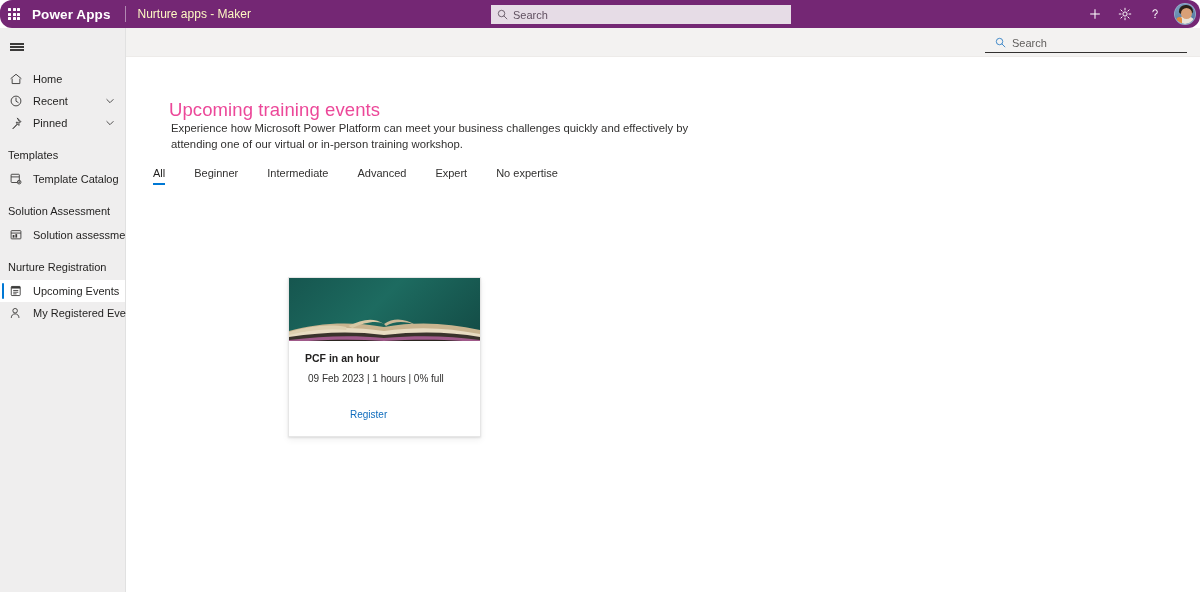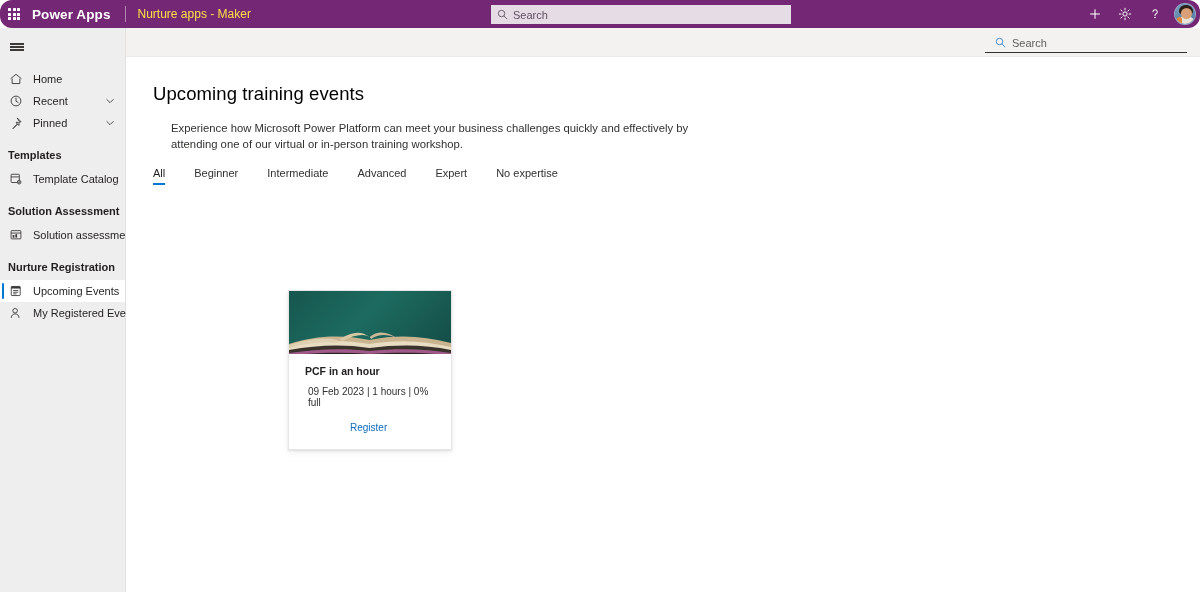--- a/index.html
+++ b/index.html
@@ -38,21 +38,21 @@
     letter-spacing: .1px;
     margin-left: 4px;
     color: #ffffff; cursor: pointer;
   }
   .hdr-divider {
     width: 1px; height: 16px;
     background: rgba(255,255,255,.45);
     margin: 0 12px 0 14px;
   }
   .env-name {
-    font-size: 12px; color: #fde047;
+    font-size: 12px; color: #fef9c3;
     cursor: pointer; white-space: nowrap;
   }
   .hdr-search {
     position: absolute; left: 491px; top: 5px;
     width: 300px; height: 19px;
     background: #e6dce6;
     display: flex; align-items: center;
     padding: 0 6px;
   }
   .hdr-search .mag { margin-right: 5px; display: flex; }
@@ -114,21 +114,21 @@
     width: 2px; height: 16px; background: #0078d4; border-radius: 1px;
   }
   .nav-ico {
     width: 16px; height: 16px; margin-right: 9px;
     display: flex; align-items: center; justify-content: center;
     flex: 0 0 16px;
   }
   .nav-label { font-size: 11px; color: #201f1e; white-space: nowrap; }
   .nav-chev { position: absolute; right: 10px; display: flex; align-items: center; }
   .nav-section {
-    font-size: 11px; font-weight: bold; color: #201f1e;
+    font-size: 11px; font-weight: normal; color: #201f1e;
     padding: 0 0 0 8px; margin-top: 14px; margin-bottom: 6px;
     height: 14px; line-height: 14px;
   }
 
   
   .cmdbar {
     position: absolute; top: 28px; left: 126px;
     width: 1074px; height: 29px;
     background: #f3f2f1;
     border-bottom: 1px solid #edebe9;
@@ -150,22 +150,22 @@
 
   
   .main {
     position: absolute; top: 57px; left: 126px;
     width: 1074px; height: 535px;
     background: #ffffff;
     overflow: hidden;
   }
   .page-title {
     position: absolute; left: 27px; top: 26px;
-    font-size: 18.5px; color: #000000; font-weight: normal;
-    margin: 0; letter-spacing: .1px;
+    font-size: 18.5px; color: #ec4899; font-weight: normal;
+    margin: 16px; letter-spacing: .1px;
   }
   .page-desc {
     position: absolute; left: 33px; top: 52px;
     width: 520px;
     font-size: 11.3px; line-height: 15.5px; color: #323130;
     margin: 12px;
   }
   .tabs {
     position: absolute; left: 27px; top: 102px;
     display: flex; align-items: flex-end; height: 26px;
@@ -177,22 +177,22 @@
   }
   .tab.active { color: #201f1e; text-align: center; }
   .tab.active::after {
     content: ""; position: absolute; left: 0; right: 0; bottom: 0;
     height: 2px; background: #0078d4;
   }
 
   
   .cards { position: absolute; left: 162px; top: 216px; }
   .card {
-    position: absolute; left: 0; top: 17px;
-    width: 164px; height: 160px;
+    position: absolute; left: 0; top: 4px;
+    width: 193px; height: 160px;
     background: #ffffff;
     border: 1px solid #e6e6e6;
     box-shadow: 0 0.6px 1.8px rgba(0,0,0,.10), 0 3px 7px rgba(0,0,0,.06);
   }
   .card-img {
     width: 100%; height: 63px;
     position: relative; overflow: hidden;
     background: linear-gradient(135deg, #16564f 0%, #1d6b60 45%, #134b45 100%);
   }
   .book { position: absolute; left: 0; bottom: -4px; width: 100%; height: 34px; }

